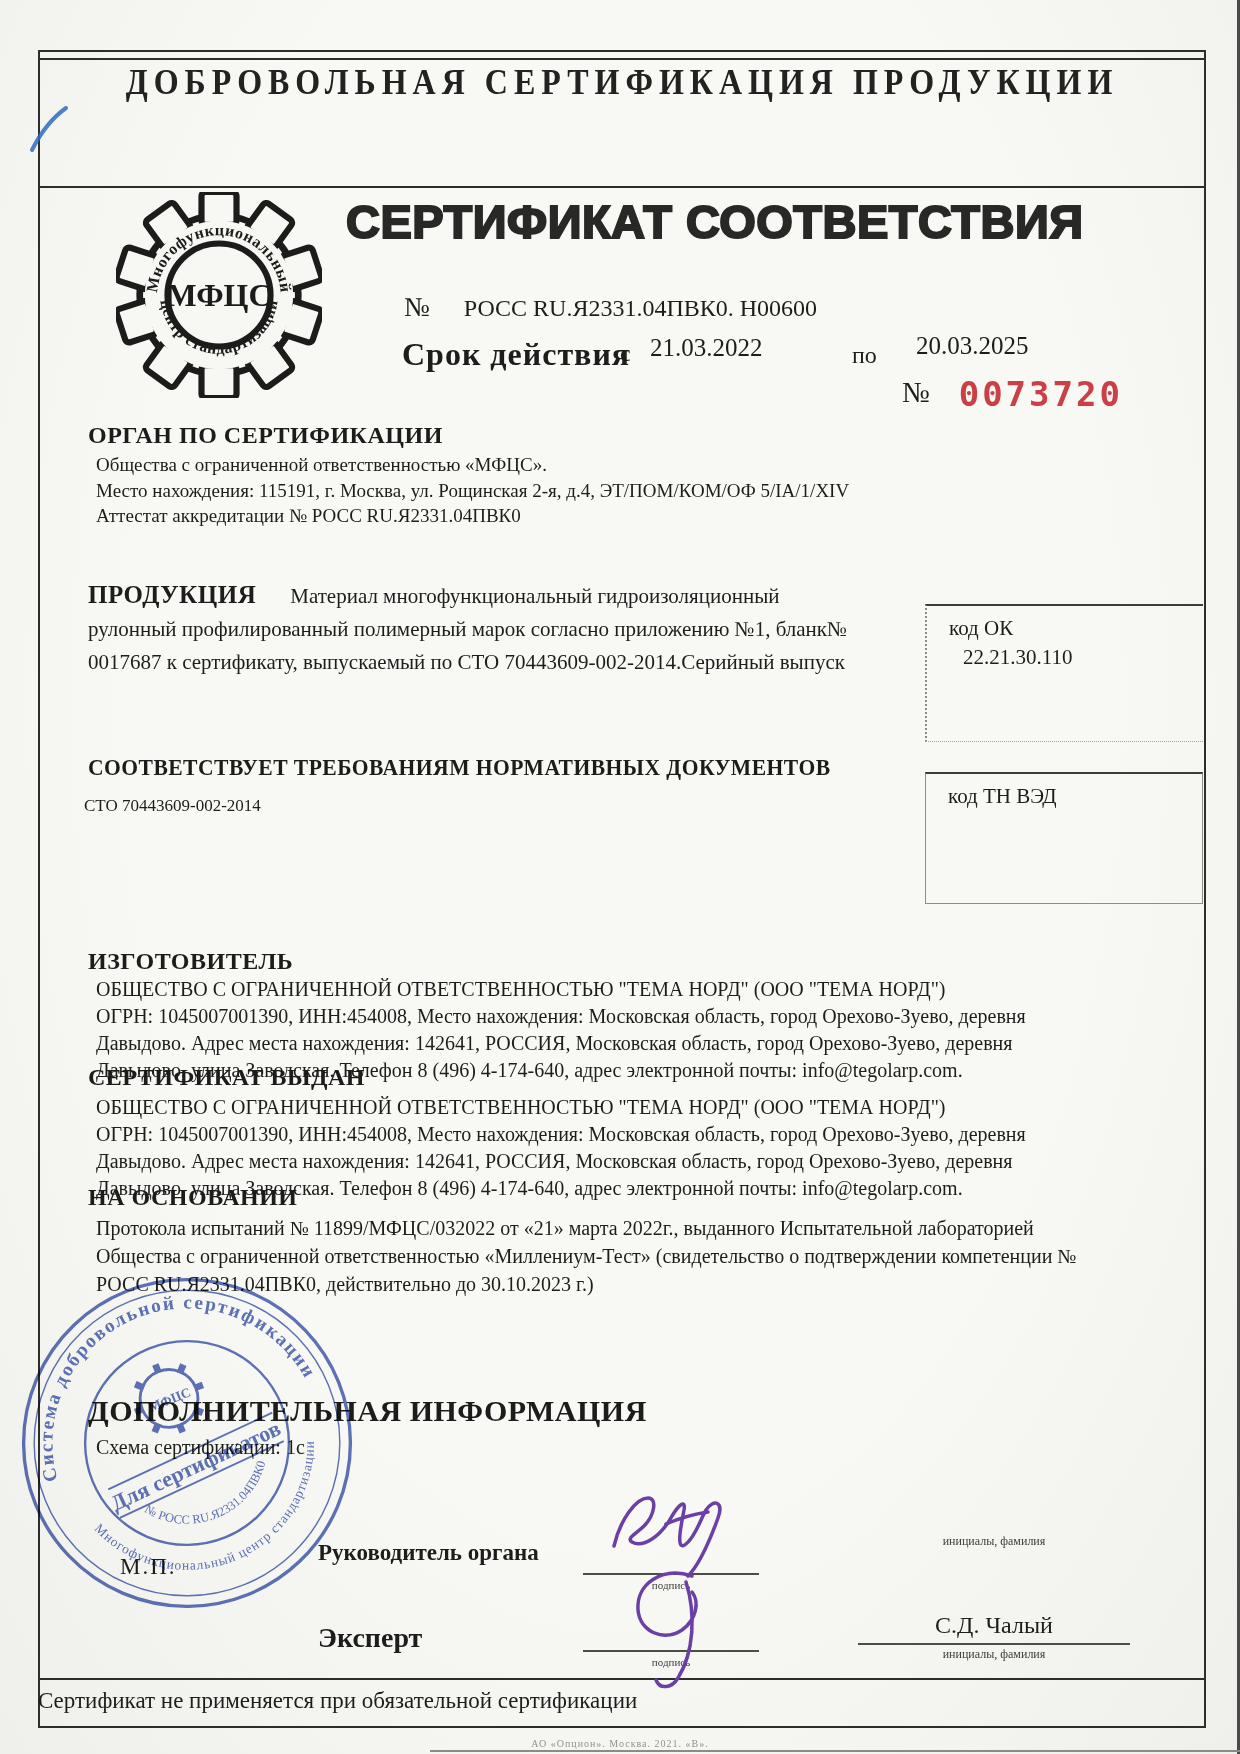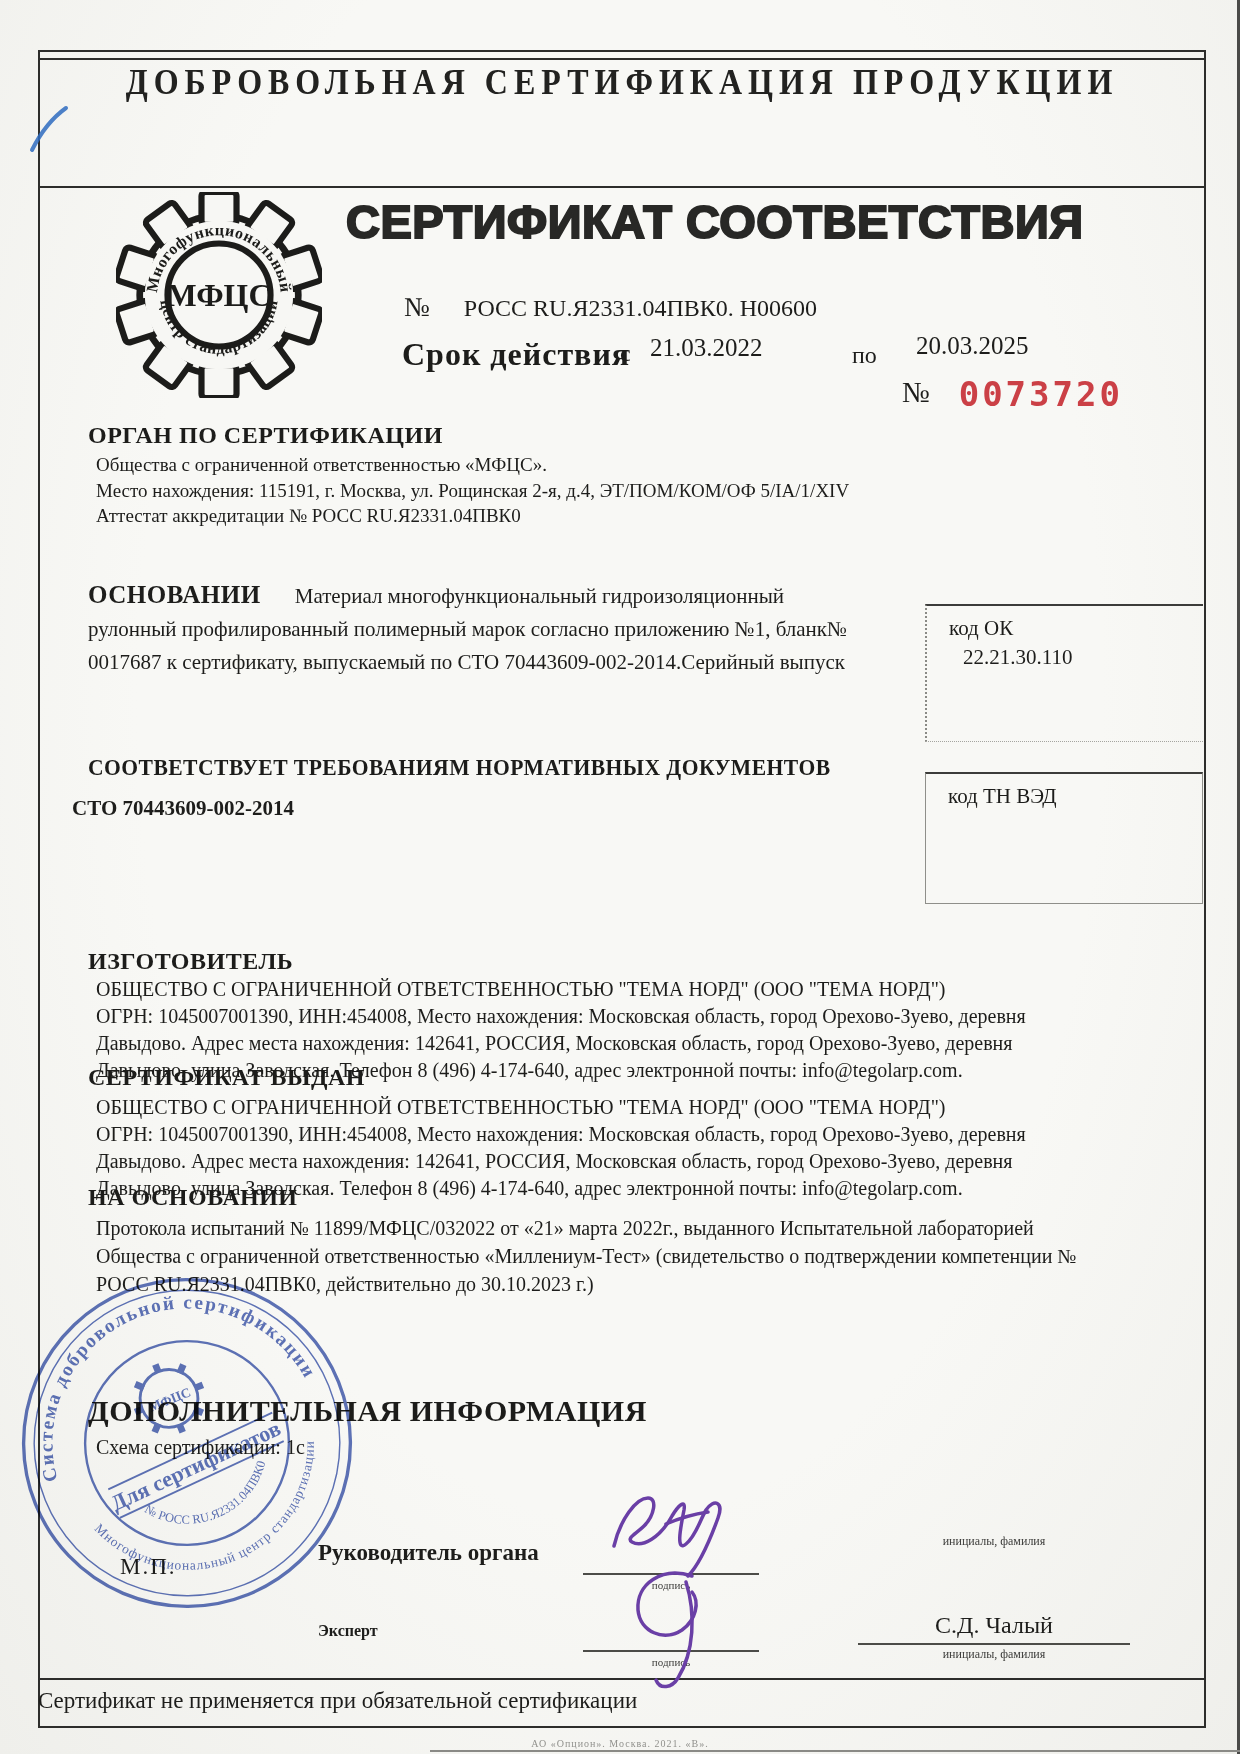--- a/index.html
+++ b/index.html
@@ -60,39 +60,39 @@
     top:604px; height:138px; border-top:2px solid #3c3c3a;
     border-left:2px dotted #8a8a85; border-bottom:1px dotted #a5a5a0;
     padding:10px 0 0 22px; box-sizing:border-box;
   }
   .code-ok-box .code-val { padding-left:14px; margin-top:4px; }
   .code-tnved-box {
     top:772px; height:132px; border:1px solid #8f8f8a; border-top:2px solid #3c3c3a;
     padding:10px 0 0 22px; box-sizing:border-box;
   }
   .sec-conf-h { left:88px; top:754px; font-size:24px; transform:scaleX(0.9); transform-origin:left; }
-  .conf-text { position:absolute; left:72px; top:796px; font-size:21px;font-weight:bold; }
+  .conf-text { position:absolute; left:84px; top:796px; font-size:17px; }
   .sec-manuf-h { left:88px; top:948px; font-size:24px; }
   .body-lines { position:absolute; left:96px; font-size:20px; line-height:27px; width:1015px; }
   .manuf-lines { top:976px; }
   .sec-issued-h { left:88px; top:1064px; font-size:24px; }
   .issued-lines { top:1094px; }
   .sec-basis-h { left:88px; top:1184px; font-size:24px; }
   .basis-text { position:absolute; left:96px; top:1214px; width:1005px; font-size:20px; line-height:28px; }
   .sec-add-h { left:88px; top:1394px; font-size:30px; }
   .add-text { position:absolute; left:96px; top:1436px; font-size:20px; z-index:2; }
 
   
   .stamp {
     position:absolute; left:14px; top:1270px; width:346px; height:346px;
     transform:rotate(-22deg); color:#3b55ad; opacity:0.82; mix-blend-mode:multiply; z-index:4;
   }
   .mp-label { position:absolute; left:120px; top:1554px; font-size:23px; letter-spacing:2px; z-index:2; }
   .role-1 { position:absolute; left:318px; top:1540px; font-size:23px; font-weight:bold; z-index:5; }
-  .role-2 { position:absolute; left:318px; top:1622px; font-size:16px; font-weight:bold; z-index:5; }
+  .role-2 { position:absolute; left:318px; top:1622px; font-size:28px; font-weight:bold; z-index:5; }
   .sigline { position:absolute; width:176px; border-top:2px solid #4c4c48; text-align:center; z-index:3; }
   .sigline-1 { left:583px; top:1573px; }
   .sigline-2 { left:583px; top:1650px; }
   .sigline .sub { font-size:11px; color:#3c3c3a; }
   .name-block { position:absolute; width:272px; text-align:center; z-index:3; }
   .name-1 { left:858px; top:1532px; }
   .name-2 { left:858px; top:1612px; }
   .name-block .sig-name { font-size:24px; border-bottom:2px solid #4c4c48; padding-bottom:4px; }
   .name-block .sub { font-size:12px; color:#3c3c3a; padding-top:2px; }
   .sig-svg { position:absolute; color:#6a3fa6; z-index:6; }
@@ -173,21 +173,21 @@
   </div>
 
   <div class="h1 sec-org-h">ОРГАН ПО СЕРТИФИКАЦИИ</div>
   <div class="org-lines">
     <div>Общества с ограниченной ответственностью «МФЦС».</div>
     <div>Место нахождения: 115191, г. Москва, ул. Рощинская 2-я, д.4, ЭТ/ПОМ/КОМ/ОФ 5/IA/1/XIV</div>
     <div>Аттестат аккредитации № РОСС RU.Я2331.04ПВК0</div>
   </div>
 
   <div class="sec-prod-wrap">
-    <span class="h-inline">ОСНОВАНИИ</span><span>Материал многофункциональный гидроизоляционный рулонный профилированный полимерный марок согласно приложению №1, бланк№ 0017687 к сертификату, выпускаемый по СТО 70443609-002-2014.Серийный выпуск</span>
+    <span class="h-inline">ПРОДУКЦИЯ</span><span>Материал многофункциональный гидроизоляционный рулонный профилированный полимерный марок согласно приложению №1, бланк№ 0017687 к сертификату, выпускаемый по СТО 70443609-002-2014.Серийный выпуск</span>
   </div>
   <div class="code-box code-ok-box">
     <div>код ОК</div>
     <div class="code-val">22.21.30.110</div>
   </div>
 
   <div class="h1 sec-conf-h">СООТВЕТСТВУЕТ ТРЕБОВАНИЯМ НОРМАТИВНЫХ ДОКУМЕНТОВ</div>
   <div class="conf-text">СТО 70443609-002-2014</div>
   <div class="code-box code-tnved-box">
     <div>код ТН ВЭД</div>

